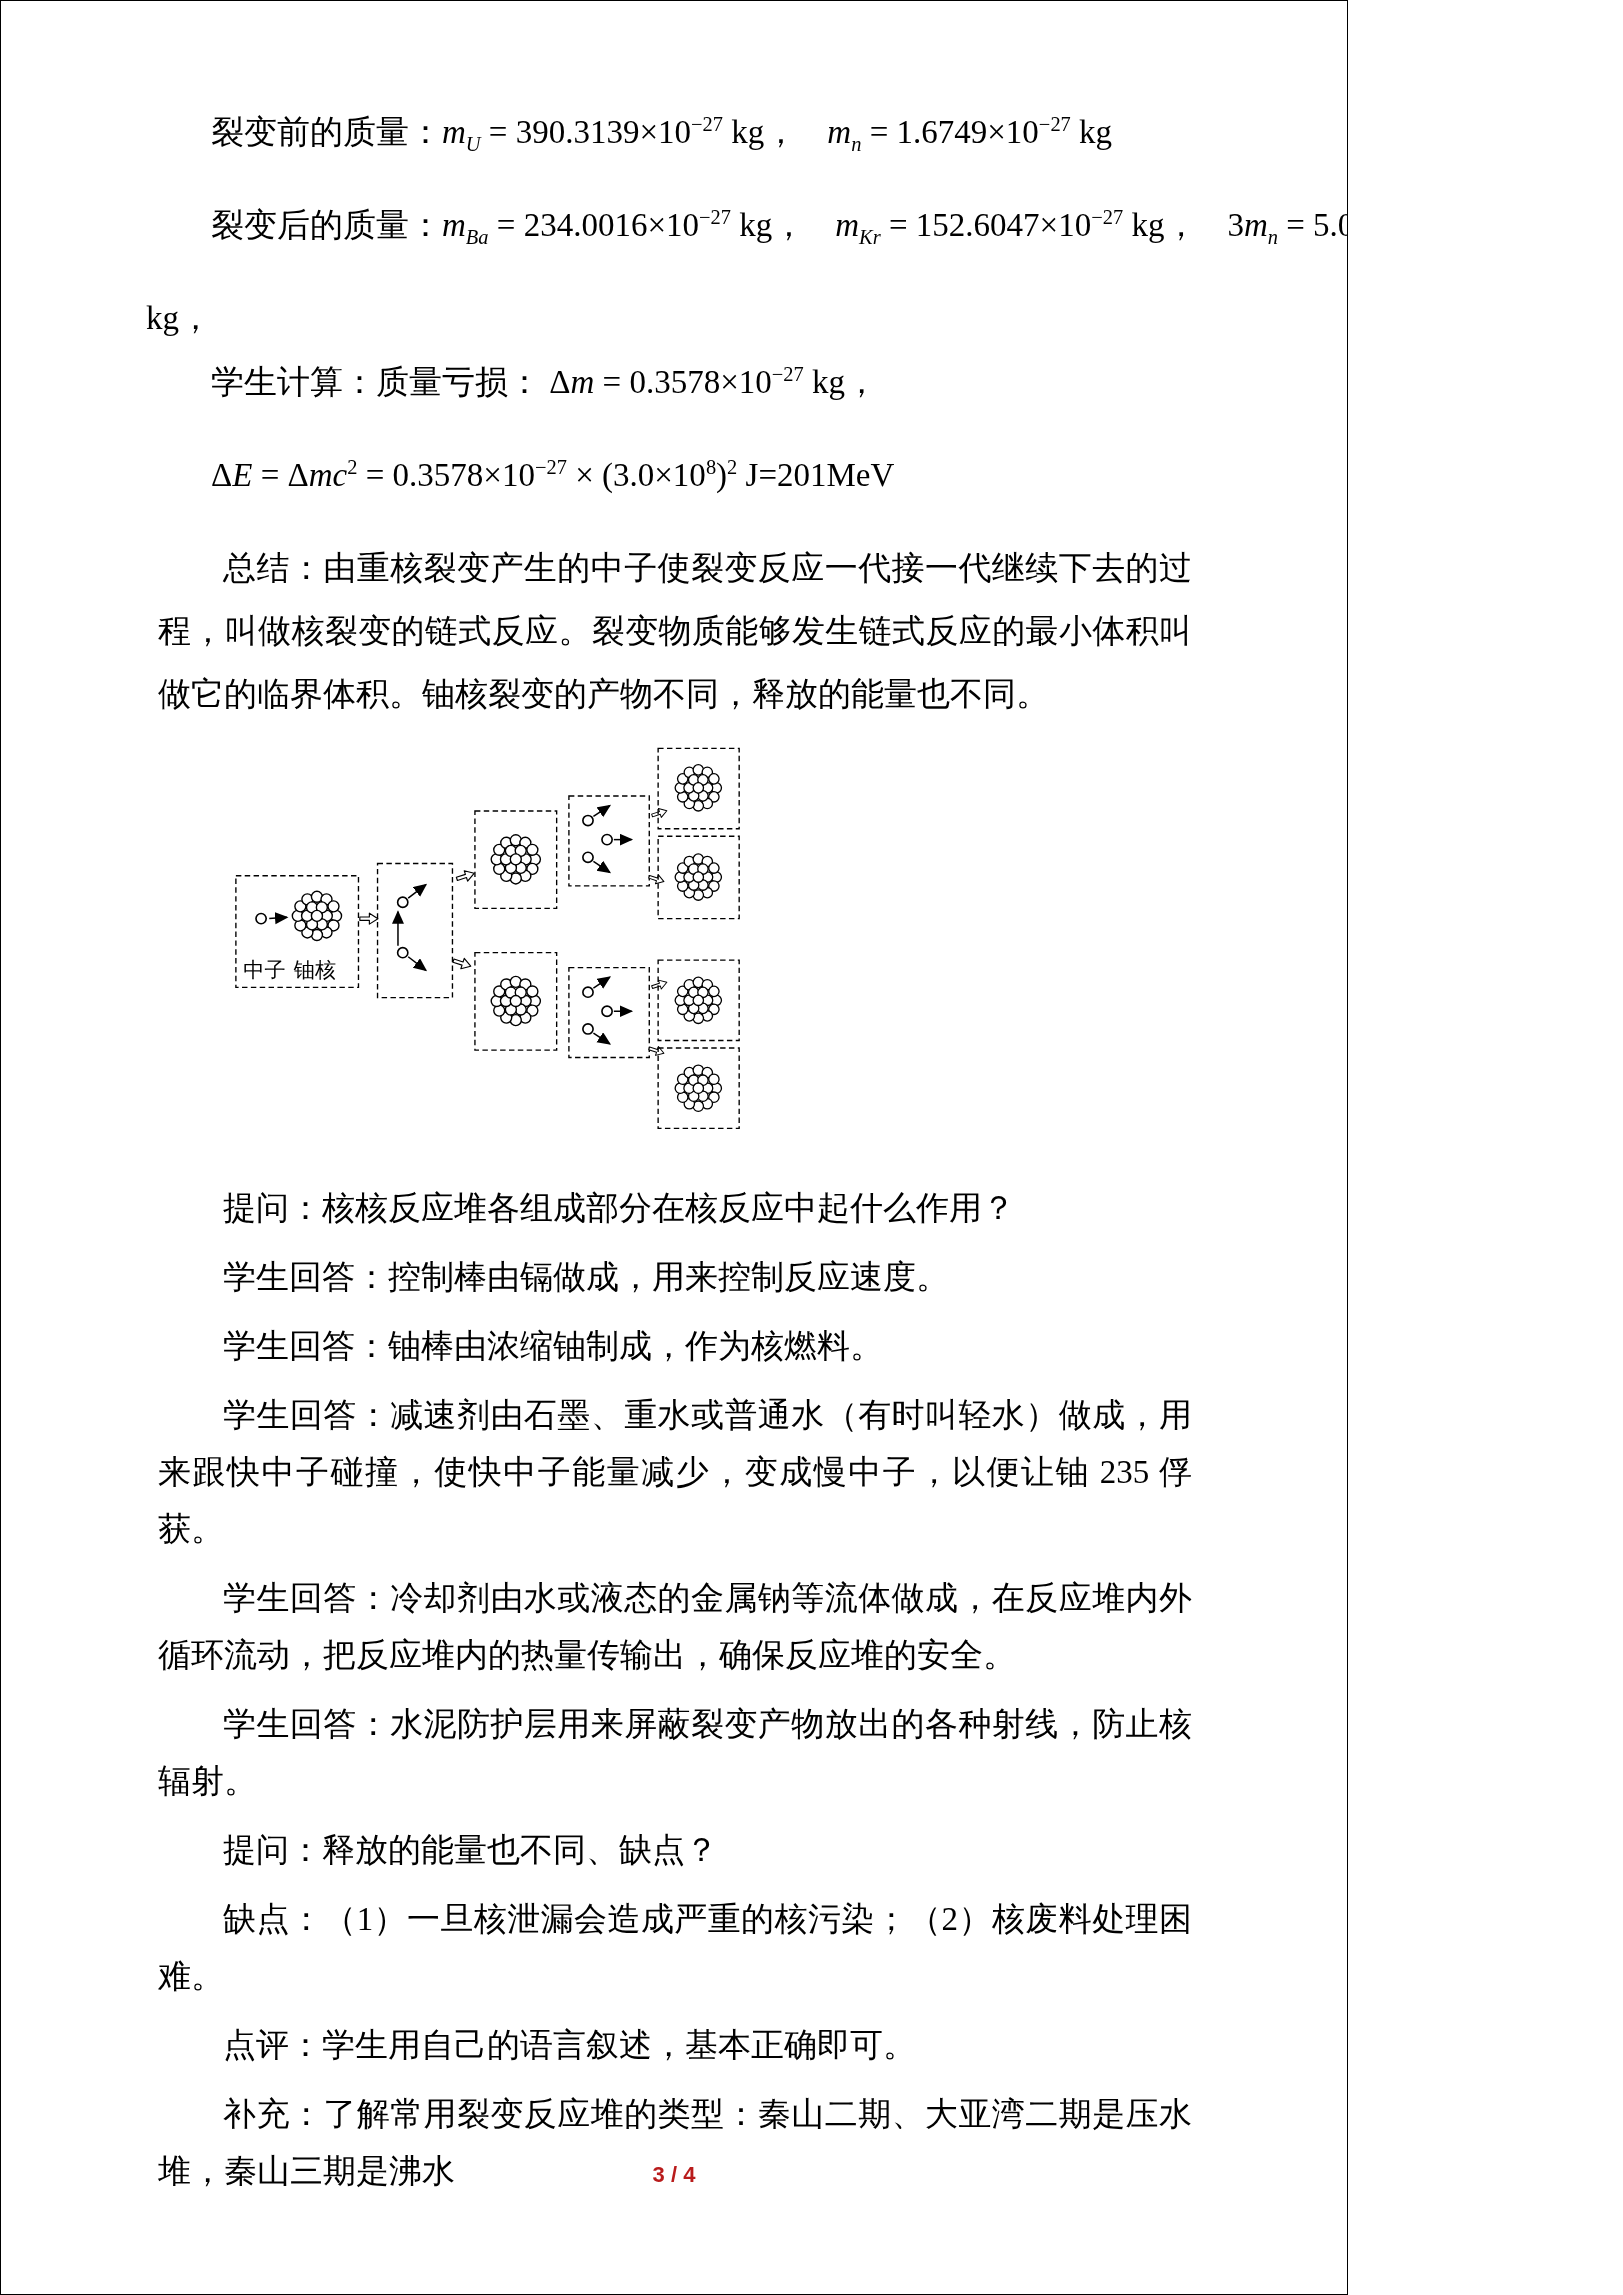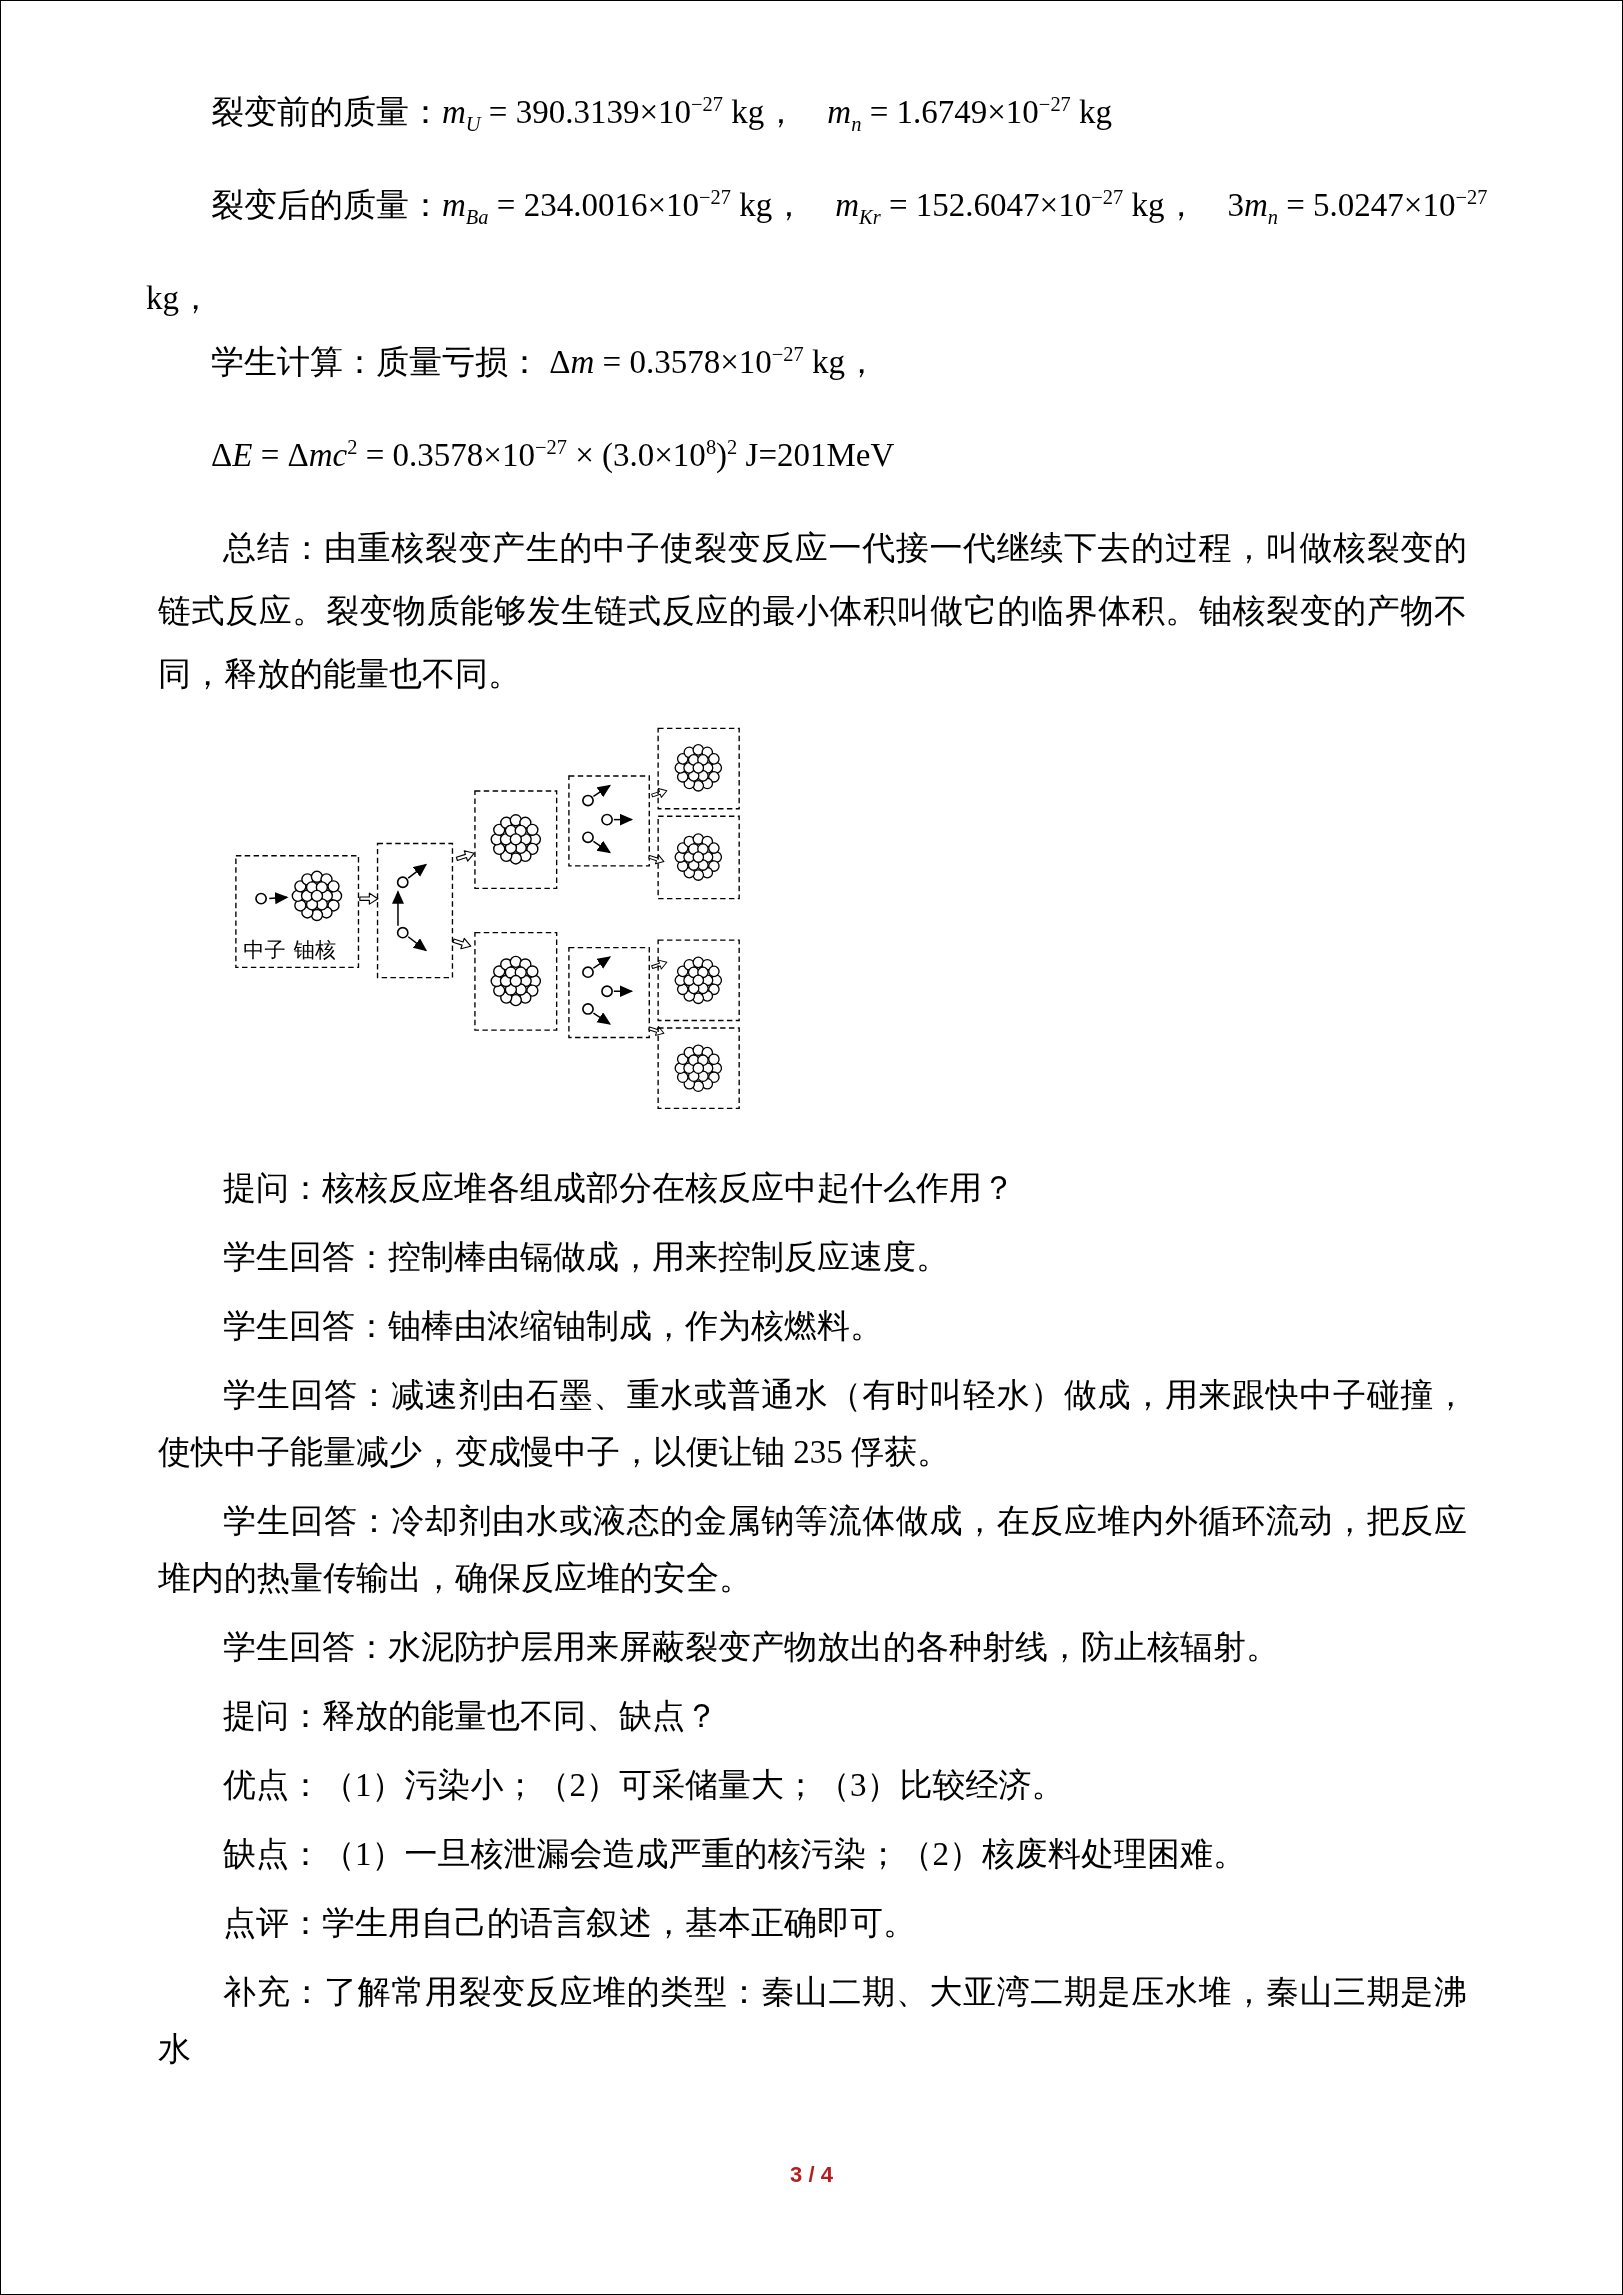--- a/index.html
+++ b/index.html
@@ -1,24 +1,24 @@
 <!DOCTYPE html>
 <html style="font-size:11px"><head>
 <meta charset="utf-8">
 <style>
   * { box-sizing: border-box; }
   html, body { margin: 0; padding: 0; background: #ffffff; }
 
   .page {
     position: relative;
-    width: 1623px;
+    width: 1348px;
     height: 2295px;
     background: #ffffff;
     border: 1.4px solid #000;
-    padding: 80px 143px 0 145px;
+    padding: 100px 143px 0 145px;
     font-family: "Liberation Serif", serif;
     font-size: 33px;
     color: #000;
     overflow: hidden;
   }
 
   p { margin: 12px; }
 
   .formula {
     margin: 0 0 30px 0;
@@ -175,20 +175,19 @@
     </svg>
   </figure>
 
   <p class="line">提问：核核反应堆各组成部分在核反应中起什么作用？</p>
   <p class="line">学生回答：控制棒由镉做成，用来控制反应速度。</p>
   <p class="line">学生回答：铀棒由浓缩铀制成，作为核燃料。</p>
   <p class="line">学生回答：减速剂由石墨、重水或普通水（有时叫轻水）做成，用来跟快中子碰撞，使快中子能量减少，变成慢中子，以便让铀 235 俘获。</p>
   <p class="line">学生回答：冷却剂由水或液态的金属钠等流体做成，在反应堆内外循环流动，把反应堆内的热量传输出，确保反应堆的安全。</p>
   <p class="line">学生回答：水泥防护层用来屏蔽裂变产物放出的各种射线，防止核辐射。</p>
   <p class="line">提问：释放的能量也不同、缺点？</p>
-  <p class="line">优点：（1）污染小；（2）可采储量大；（3）比较经济。</p>
   <p class="line">缺点：（1）一旦核泄漏会造成严重的核污染；（2）核废料处理困难。</p>
   <p class="line">点评：学生用自己的语言叙述，基本正确即可。</p>
   <p class="line">补充：了解常用裂变反应堆的类型：秦山二期、大亚湾二期是压水堆，秦山三期是沸水</p>
 
   <div class="footer">3 / 4</div>
 </div>
 
 
 </body></html>

